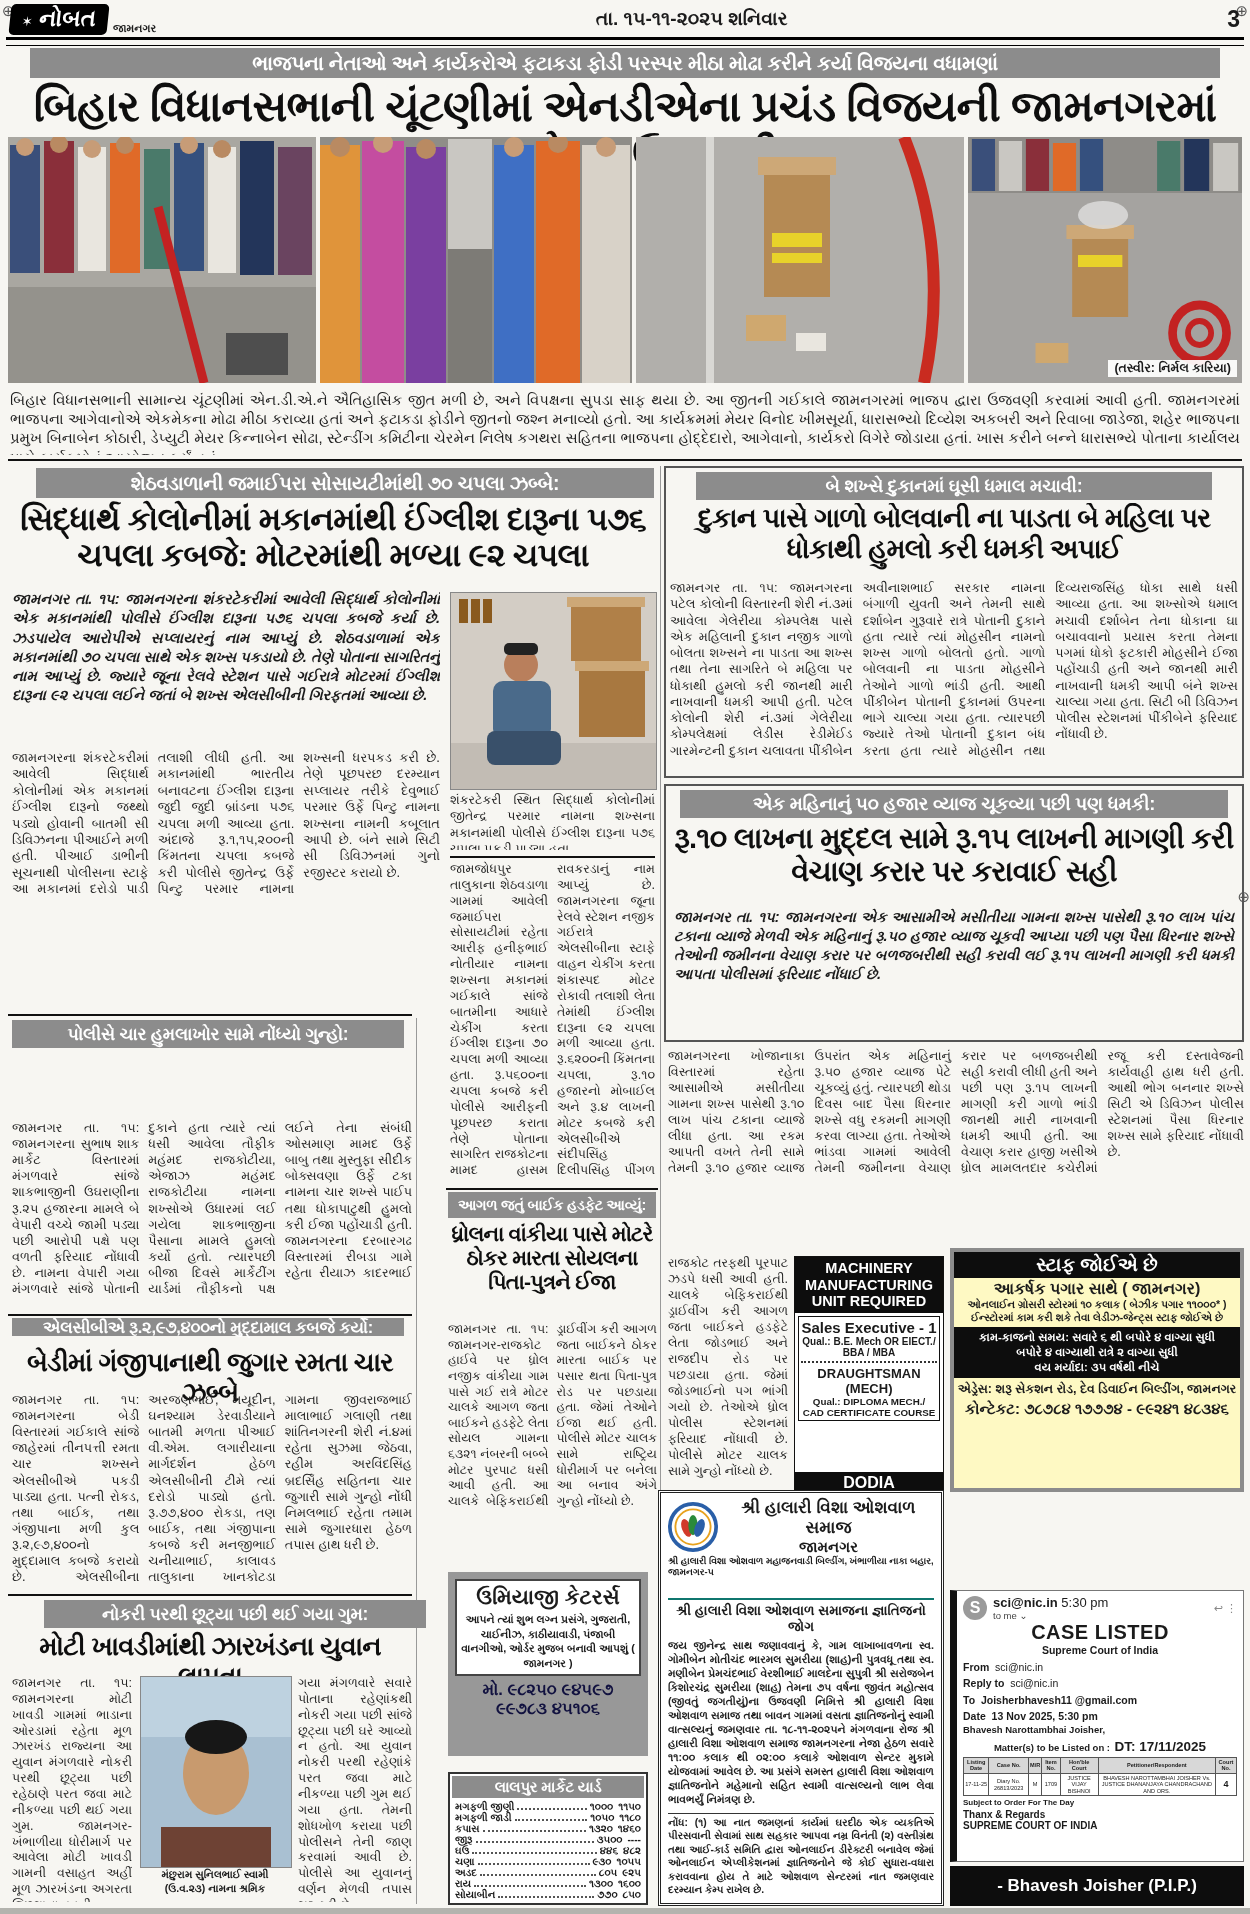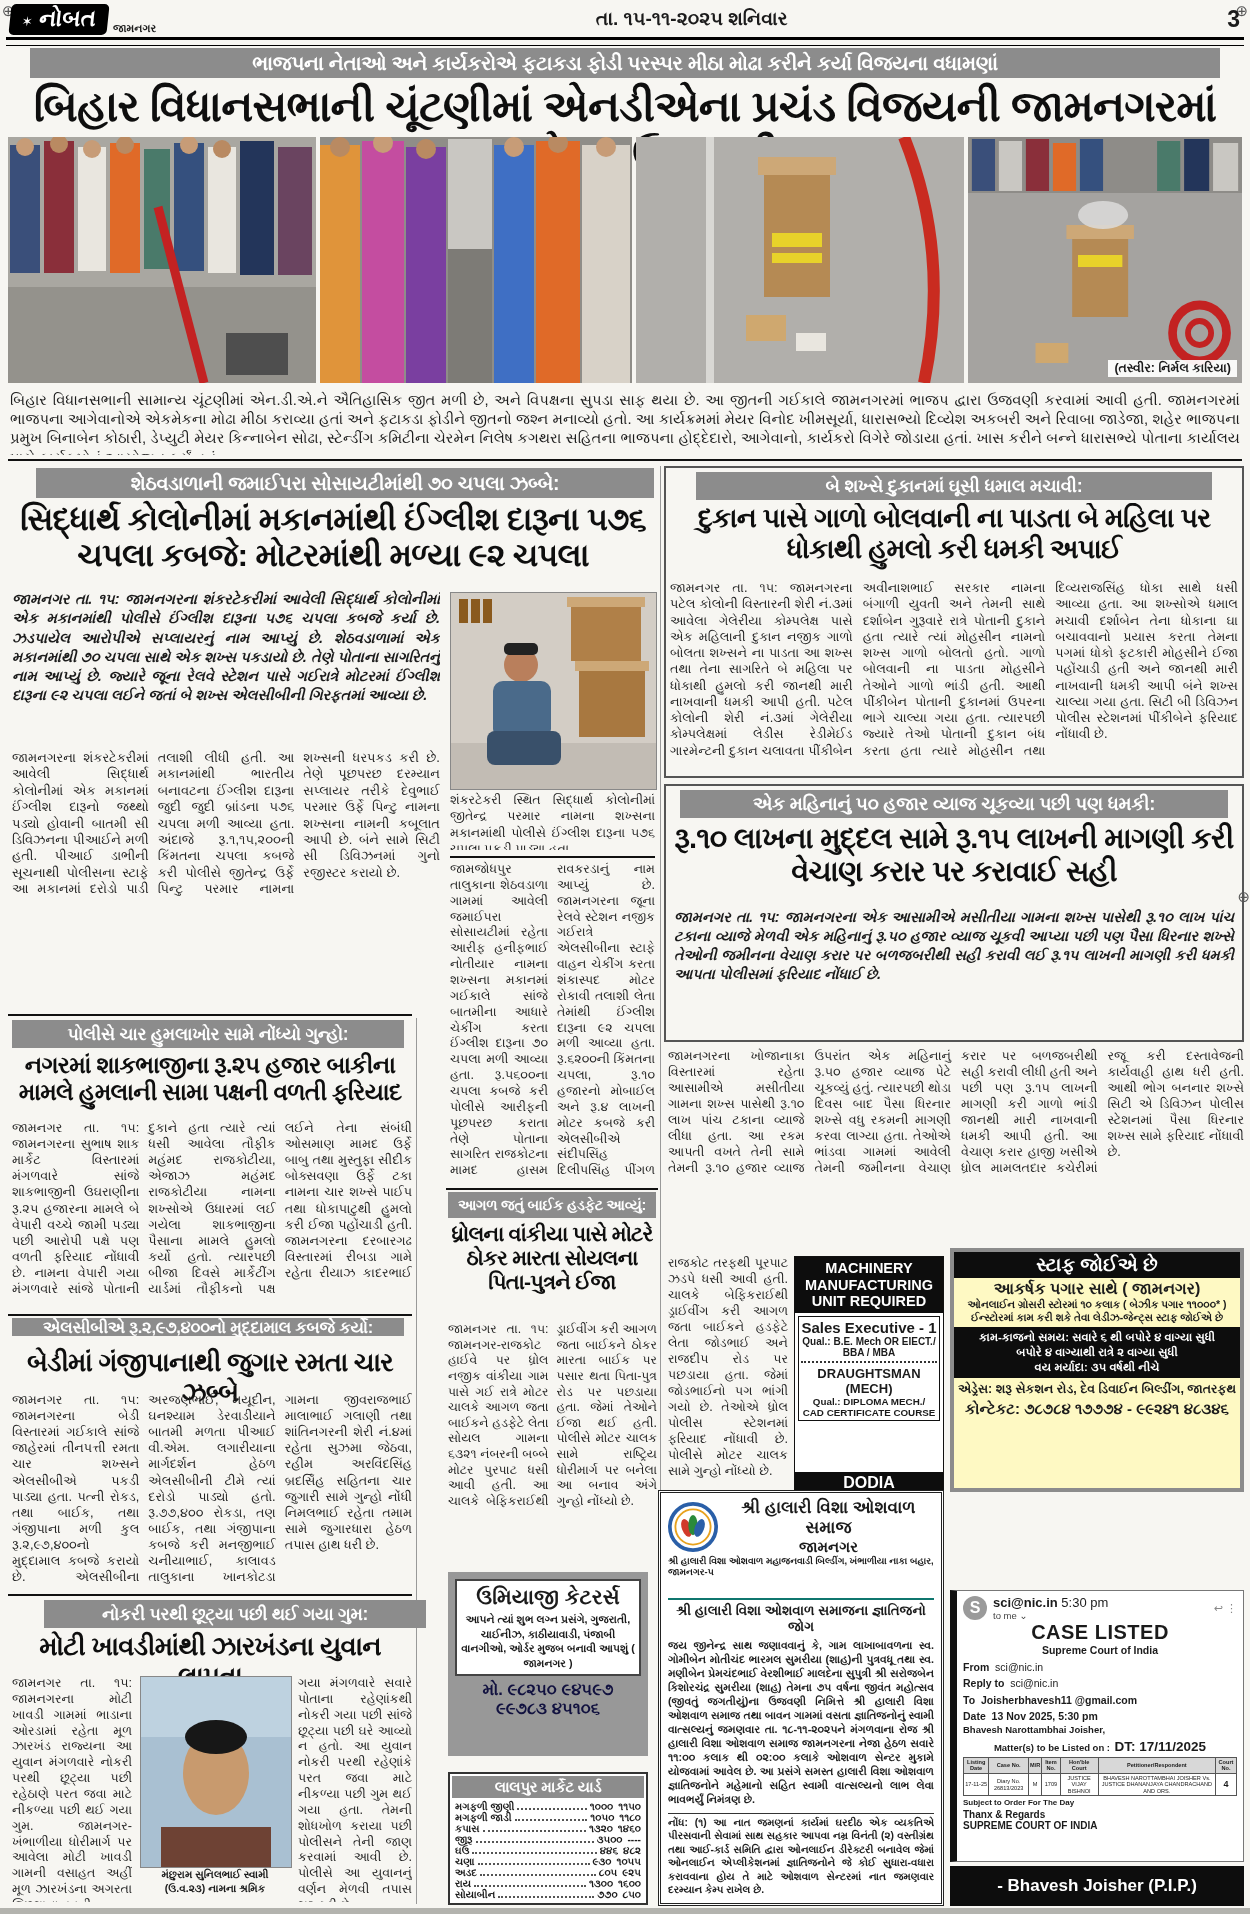--- a/index.html
+++ b/index.html
@@ -158,21 +158,20 @@
     </svg>
   </div>
   <div class="abs cap" style="left:450px;top:792px;width:205px;height:58px;font-size:12.6px;">શંકરટેકરી સ્થિત સિદ્ધાર્થ કોલોનીમાં જીતેન્દ્ર પરમાર નામના શખ્સના મકાનમાંથી પોલીસે ઈંગ્લીશ દારૂના ૫૭૬ ચપલા પકડી પાડ્યા હતા.</div>
   <div class="abs body-txt" style="left:12px;top:750px;width:428px;height:262px;column-count:3;column-gap:9px;font-size:13px;line-height:1.26;">જામનગરના શંકરટેકરીમાં આવેલી સિદ્ધાર્થ કોલોનીમાં એક મકાનમાં ઈંગ્લીશ દારૂનો જથ્થો પડ્યો હોવાની બાતમી સી ડિવિઝનના પીઆઈને મળી હતી. પીઆઈ ડાભીની સૂચનાથી પોલીસના સ્ટાફે આ મકાનમાં દરોડો પાડી તલાશી લીધી હતી. આ મકાનમાંથી ભારતીય બનાવટના ઈંગ્લીશ દારૂના જુદી જુદી બ્રાંડના ૫૭૬ ચપલા મળી આવ્યા હતા. અંદાજે રૂ.૧,૧૫,૨૦૦ની કિંમતના ચપલા કબજે કરી પોલીસે જીતેન્દ્ર ઉર્ફે પિન્ટુ પરમાર નામના શખ્સની ધરપકડ કરી છે. તેણે પૂછપરછ દરમ્યાન સપ્લાયર તરીકે દેવુભાઈ પરમાર ઉર્ફે પિન્ટુ નામના શખ્સના નામની કબૂલાત આપી છે. બંને સામે સિટી સી ડિવિઝનમાં ગુનો રજીસ્ટર કરાયો છે.</div>
   <div class="abs body-txt" style="left:450px;top:856px;width:205px;height:328px;column-count:2;column-gap:9px;font-size:12.6px;line-height:1.26;border-top:2px solid #111;padding-top:4px;">જામજોધપુર તાલુકાના શેઠવડાળા ગામમાં આવેલી જમાઈપરા સોસાયટીમાં રહેતા આરીફ હનીફભાઈ નોતીયાર નામના શખ્સના મકાનમાં ગઈકાલે સાંજે બાતમીના આધારે ચેકીંગ કરતા ઈંગ્લીશ દારૂના ૭૦ ચપલા મળી આવ્યા હતા. રૂ.૫૬૦૦ના ચપલા કબજે કરી પોલીસે આરીફની પૂછપરછ કરાતા તેણે પોતાના સાગરિત રાજકોટના મામદ હાસમ રાવકરડાનું નામ આપ્યું છે. જામનગરના જૂના રેલવે સ્ટેશન નજીક ગઈરાત્રે એલસીબીના સ્ટાફે વાહન ચેકીંગ કરતા શંકાસ્પદ મોટર રોકાવી તલાશી લેતા તેમાંથી ઈંગ્લીશ દારૂના ૯૨ ચપલા મળી આવ્યા હતા. રૂ.૬૨૦૦ની કિંમતના ચપલા, રૂ.૧૦ હજારનો મોબાઈલ અને રૂ.૪ લાખની મોટર કબજે કરી એલસીબીએ સંદીપસિંહ દિલીપસિંહ પીંગળ તથા રણજીતનગરમાં રહેતા બ્રિજરાજસિંહ રાજેન્દ્રસિંહ જાડેજાની ધરપકડ કરી છે.</div>
 
   <div class="abs rule" style="left:8px;top:1014px;width:404px;"></div>
   <div class="abs kicker" style="left:12px;top:1020px;width:392px;height:28px;font-size:17.5px;">
       <span>પોલીસે ચાર હુમલાખોર સામે નોંધ્યો ગુન્હો:</span>
     </div>
-  <div class="abs hl" style="left:8px;top:1052px;width:404px;height:62px;font-size:23.5px;">નગરમાં શાકભાજીના રૂ.૨૫ હજાર બાકીના મામલે હુમલાની સામા પક્ષની વળતી ફરિયાદ</div>
   <div class="abs body-txt" style="left:12px;top:1120px;width:400px;height:192px;column-count:3;column-gap:9px;font-size:12.8px;line-height:1.26;">જામનગર તા. ૧૫: જામનગરના સુભાષ શાક માર્કેટ વિસ્તારમાં મંગળવારે સાંજે શાકભાજીની ઉઘરાણીના રૂ.૨૫ હજારના મામલે બે વેપારી વચ્ચે જામી પડ્યા પછી આરોપી પક્ષે પણ વળતી ફરિયાદ નોંધાવી છે. નામના વેપારી ગયા મંગળવારે સાંજે પોતાની દુકાને હતા ત્યારે ત્યાં ધસી આવેલા તૌફીક મહંમદ રાજકોટીયા, એજાઝ મહંમદ રાજકોટીયા નામના શખ્સોએ ઉધારમાં લઈ ગયેલા શાકભાજીના પૈસાના મામલે હુમલો કર્યો હતો. ત્યારપછી બીજા દિવસે માર્કેટીંગ યાર્ડમાં તૌફીકનો પક્ષ લઈને તેના સંબંધી ઓસમાણ મામદ ઉર્ફે બાબુ તથા મુસ્તુફા સીદીક બોક્સવણા ઉર્ફે ટકા નામના ચાર શખ્સે પાઈપ તથા ધોકાપાટુથી હુમલો કરી ઈજા પહોંચાડી હતી. જામનગરના દરબારગઢ વિસ્તારમાં રીબડા ગામે રહેતા રીયાઝ કાદરભાઈ ગજણી નામના વેપારીએ ફરિયાદ નોંધાવી છે.</div>
 
   <div class="abs rule" style="left:8px;top:1314px;width:404px;"></div>
   <div class="abs kicker" style="left:12px;top:1318px;width:392px;height:18px;font-size:16.5px;">
       <span>એલસીબીએ રૂ.૨,૯૭,૪૦૦નો મુદ્દામાલ કબજે કર્યો:</span>
     </div>
   <div class="abs hl" style="left:8px;top:1348px;width:404px;height:38px;font-size:26px;">બેડીમાં ગંજીપાનાથી જુગાર રમતા ચાર ઝબ્બે</div>
   <div class="abs body-txt" style="left:12px;top:1392px;width:400px;height:200px;column-count:3;column-gap:9px;font-size:12.8px;line-height:1.26;">જામનગર તા. ૧૫: જામનગરના બેડી વિસ્તારમાં ગઈકાલે સાંજે જાહેરમાં તીનપત્તી રમતા ચાર શખ્સને એલસીબીએ પકડી પાડ્યા હતા. પત્ની રોકડ, તથા બાઈક, તથા ગંજીપાના મળી કુલ રૂ.૨,૯૭,૪૦૦નો મુદ્દામાલ કબજે કરાયો છે. એલસીબીના અરજણભાઈ, મયૂદીન, ઘનશ્યામ ડેરવાડીયાને બાતમી મળતા પીઆઈ વી.એમ. લગારીયાના માર્ગદર્શન હેઠળ એલસીબીની ટીમે ત્યાં દરોડો પાડ્યો હતો. રૂ.૭૭,૪૦૦ રોકડા, તણ બાઈક, તથા ગંજીપાના કબજે કરી મનજીભાઈ ચનીયાભાઈ, કાલાવડ તાલુકાના ખાનકોટડા ગામના જીવરાજભાઈ માલાભાઈ ગલાણી તથા શાંતિનગરની શેરી નં.૪માં રહેતા સુઝમા જેઠવા, રહીમ અરવિંદસિંહ બ્રદર્સિંહ સહિતના ચાર જુગારી સામે ગુન્હો નોંધી નિમલભાઈ રહેતા તમામ સામે જુગારધારા હેઠળ તપાસ હાથ ધરી છે.</div>
 
   <div class="abs rule" style="left:8px;top:1594px;width:404px;"></div>
@@ -328,21 +327,21 @@
   <div class="abs" style="left:950px;top:1248px;width:294px;height:244px;border:4px solid #8c8c8c;box-sizing:border-box;background:#fef9c3;text-align:center;">
     <div class="blackbox" style="font-weight:900;font-size:19px;padding:2px;">સ્ટાફ જોઈએ છે</div>
     <div style="font-weight:900;font-size:16px;margin-top:2px;">આકર્ષક પગાર સાથે ( જામનગર)</div>
     <div style="font-size:10.5px;font-weight:bold;">ઓનલાઈન ગ્રોસરી સ્ટોરમાં ૧૦ કલાક ( બેઝીક પગાર ૧૧૦૦૦* )</div>
     <div style="font-size:10.5px;font-weight:bold;">ઈન્સ્ટોરમાં કામ કરી શકે તેવા લેડીઝ-જેન્ટ્સ સ્ટાફ જોઈએ છે</div>
     <div class="blackbox" style="font-size:11.5px;font-weight:bold;padding:3px 2px;margin-top:3px;line-height:1.3;">
       <div>કામ-કાજનો સમય: સવારે ૬ થી બપોરે ૪ વાગ્યા સુધી</div>
       <div>બપોરે ૪ વાગ્યાથી રાત્રે ૨ વાગ્યા સુધી</div>
       <div>વય મર્યાદા: ૩૫ વર્ષથી નીચે</div>
     </div>
-    <div style="font-size:12.5px;font-weight:900;margin-top:4px;">એડ્રેસ: શરૂ સેકશન રોડ, દેવ ડિવાઈન બિલ્ડીંગ, જાતરફથ</div>
+    <div style="font-size:12.5px;font-weight:900;margin-top:4px;">એડ્રેસ: શરૂ સેકશન રોડ, દેવ ડિવાઈન બિલ્ડીંગ, જામનગર</div>
     <div style="font-size:15px;font-weight:900;margin-top:3px;">કોન્ટેકટ: ૭૮૭૮૪ ૧૭૭૭૪ - ૯૯૨૪૧ ૪૮૩૪૬</div>
   </div>
 
 
   <div class="abs" style="left:950px;top:1590px;width:294px;height:272px;background:#fff;border:1px solid #777;box-sizing:border-box;border-left:7px solid #111;padding:4px 6px;">
     <div style="display:flex;align-items:center;gap:6px;">
       <div style="width:24px;height:24px;border-radius:50%;background:#9a9a9a;color:#fff;font-weight:bold;display:flex;align-items:center;justify-content:center;">
           <span>S</span>
         </div>
       <div>

